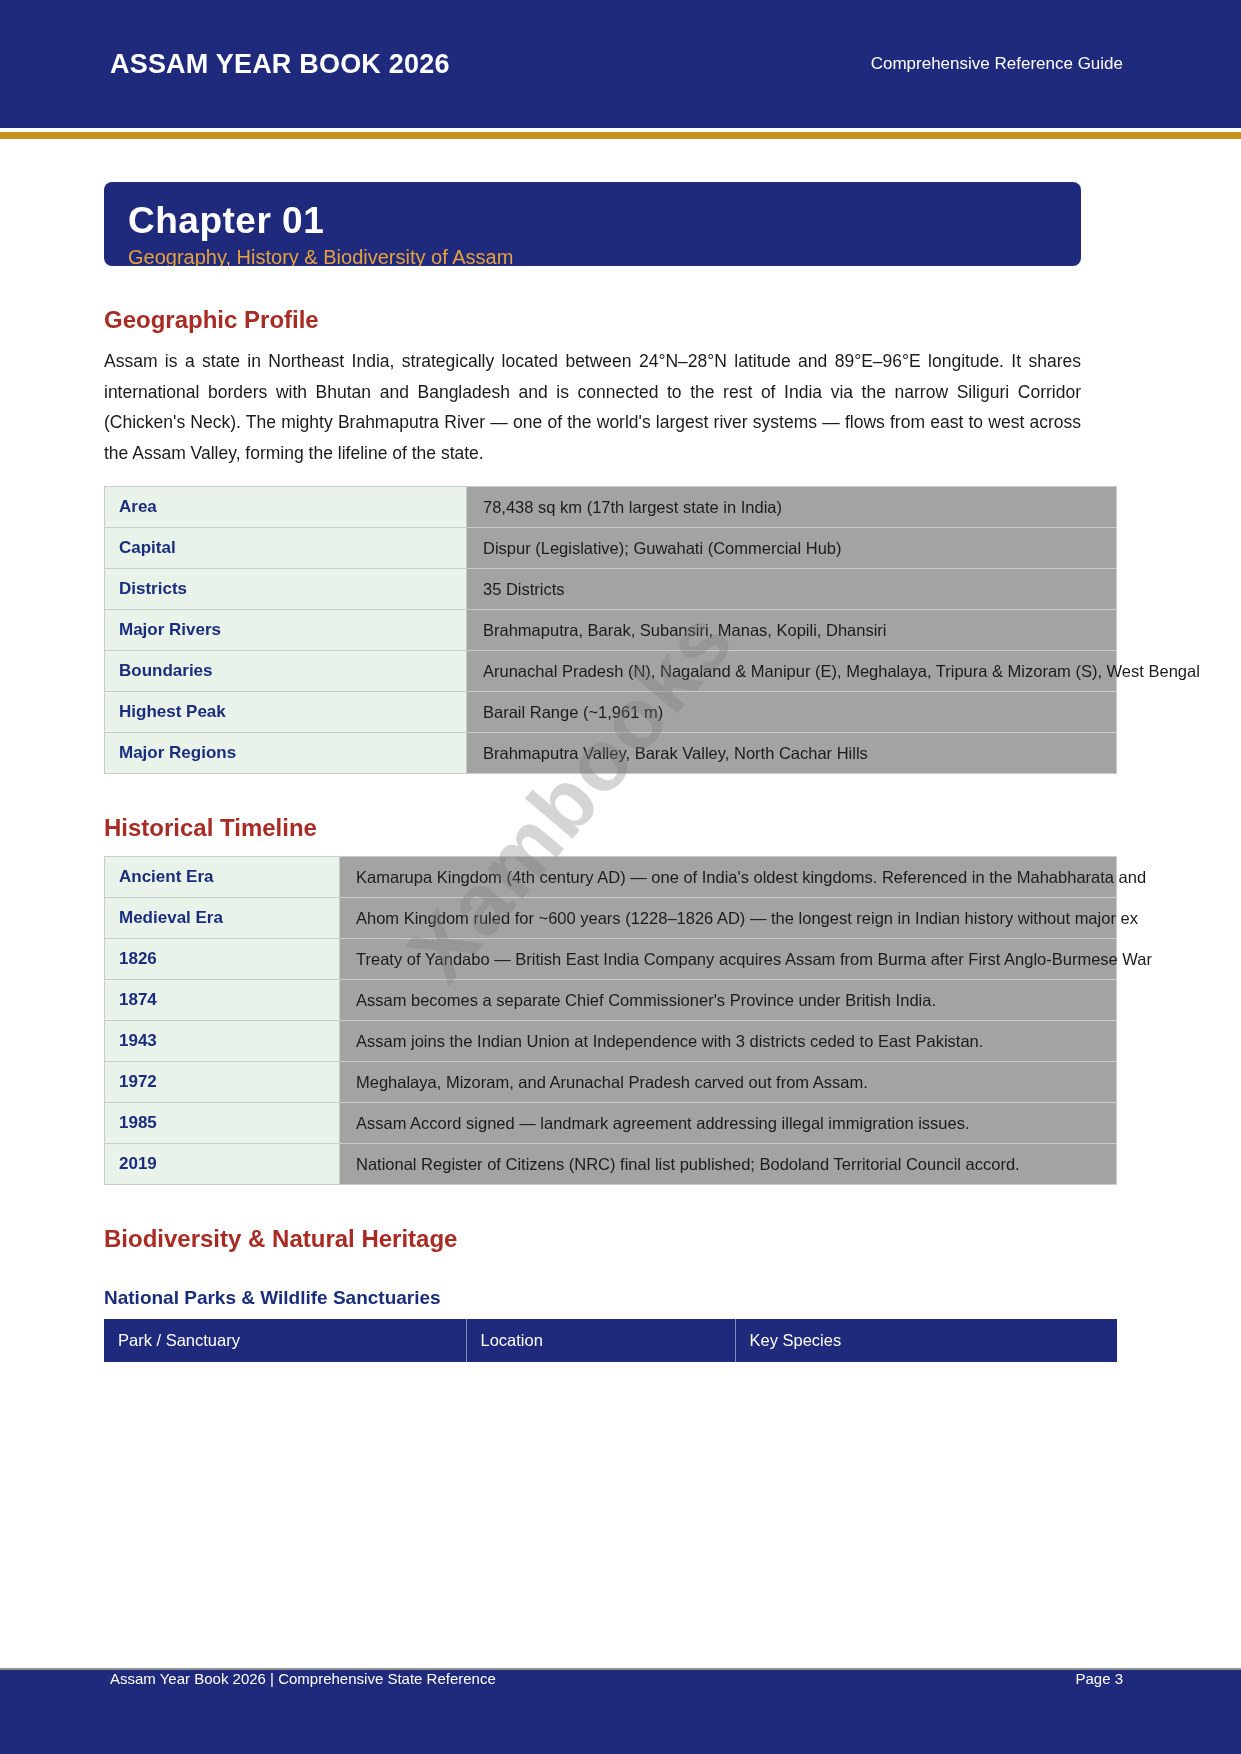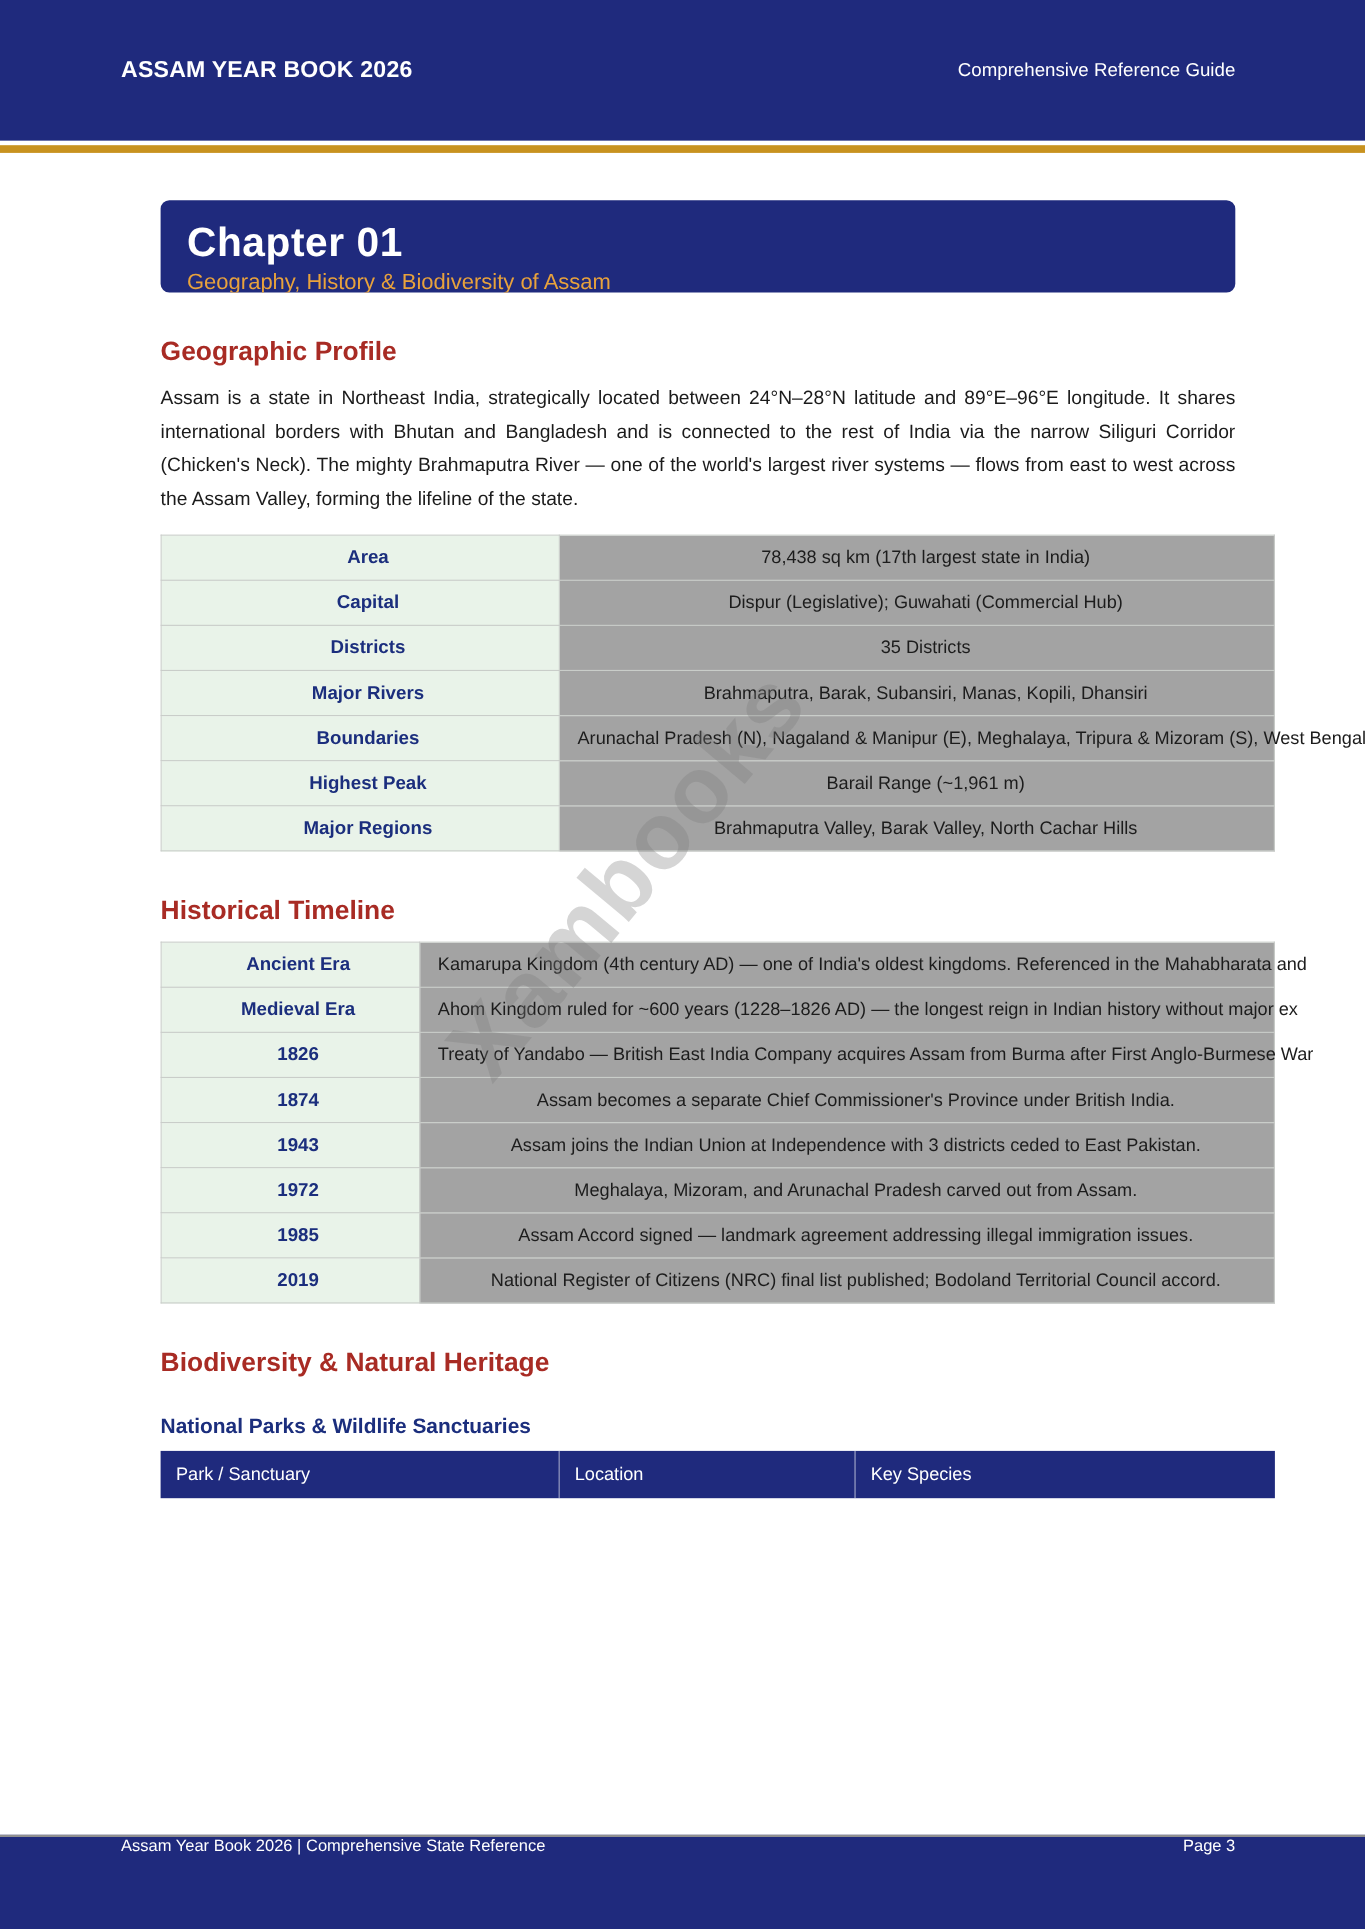--- a/index.html
+++ b/index.html
@@ -16,27 +16,27 @@
 
   
   .top-header {
     height: 128px;
     background: #1F2A7D;
     display: flex;
     align-items: center;
     justify-content: space-between;
     padding: 0 118px 0 110px;
   }
-  .top-header .book-title { color: #ffffff; font-weight: bold; font-size: 21px; letter-spacing: 0.2px; }
+  .top-header .book-title { color: #ffffff; font-weight: bold; font-size: 27px; letter-spacing: 0.2px; }
   .top-header .tagline   { color: #ffffff; font-size: 17px; }
   .header-gap  { height: 4px; background: #ffffff; }
   .gold-rule   { height: 7px; background: #C8921F; }
 
   
-  .content { margin: 0 118px 0 110px; width: 1013px; padding-left: 36px; }
+  .content { margin: 0 118px 0 68px; width: 1013px; padding-left: 36px; }
 
   
   .chapter-banner {
     margin-top: 43px;
     height: 84px;
     background: #1F2A7D;
     border-radius: 8px;
     overflow: hidden;
     padding: 18px 0 0 24px;
   }
@@ -63,21 +63,20 @@
     text-align: justify;
     color: #1b1b1b;
   }
 
   
   table.data-table {
     border-collapse: collapse;
     table-layout: fixed;
     width: 1013px;
     margin-top: 18px;
-    text-align: center;
   }
   table.data-table td {
     height: 41px;
     border: 1px solid #c9cdc9;
     vertical-align: middle;
   }
   td.label-cell {
     background: #E9F3E9;
     color: #1B2E7D;
     font-weight: bold;

